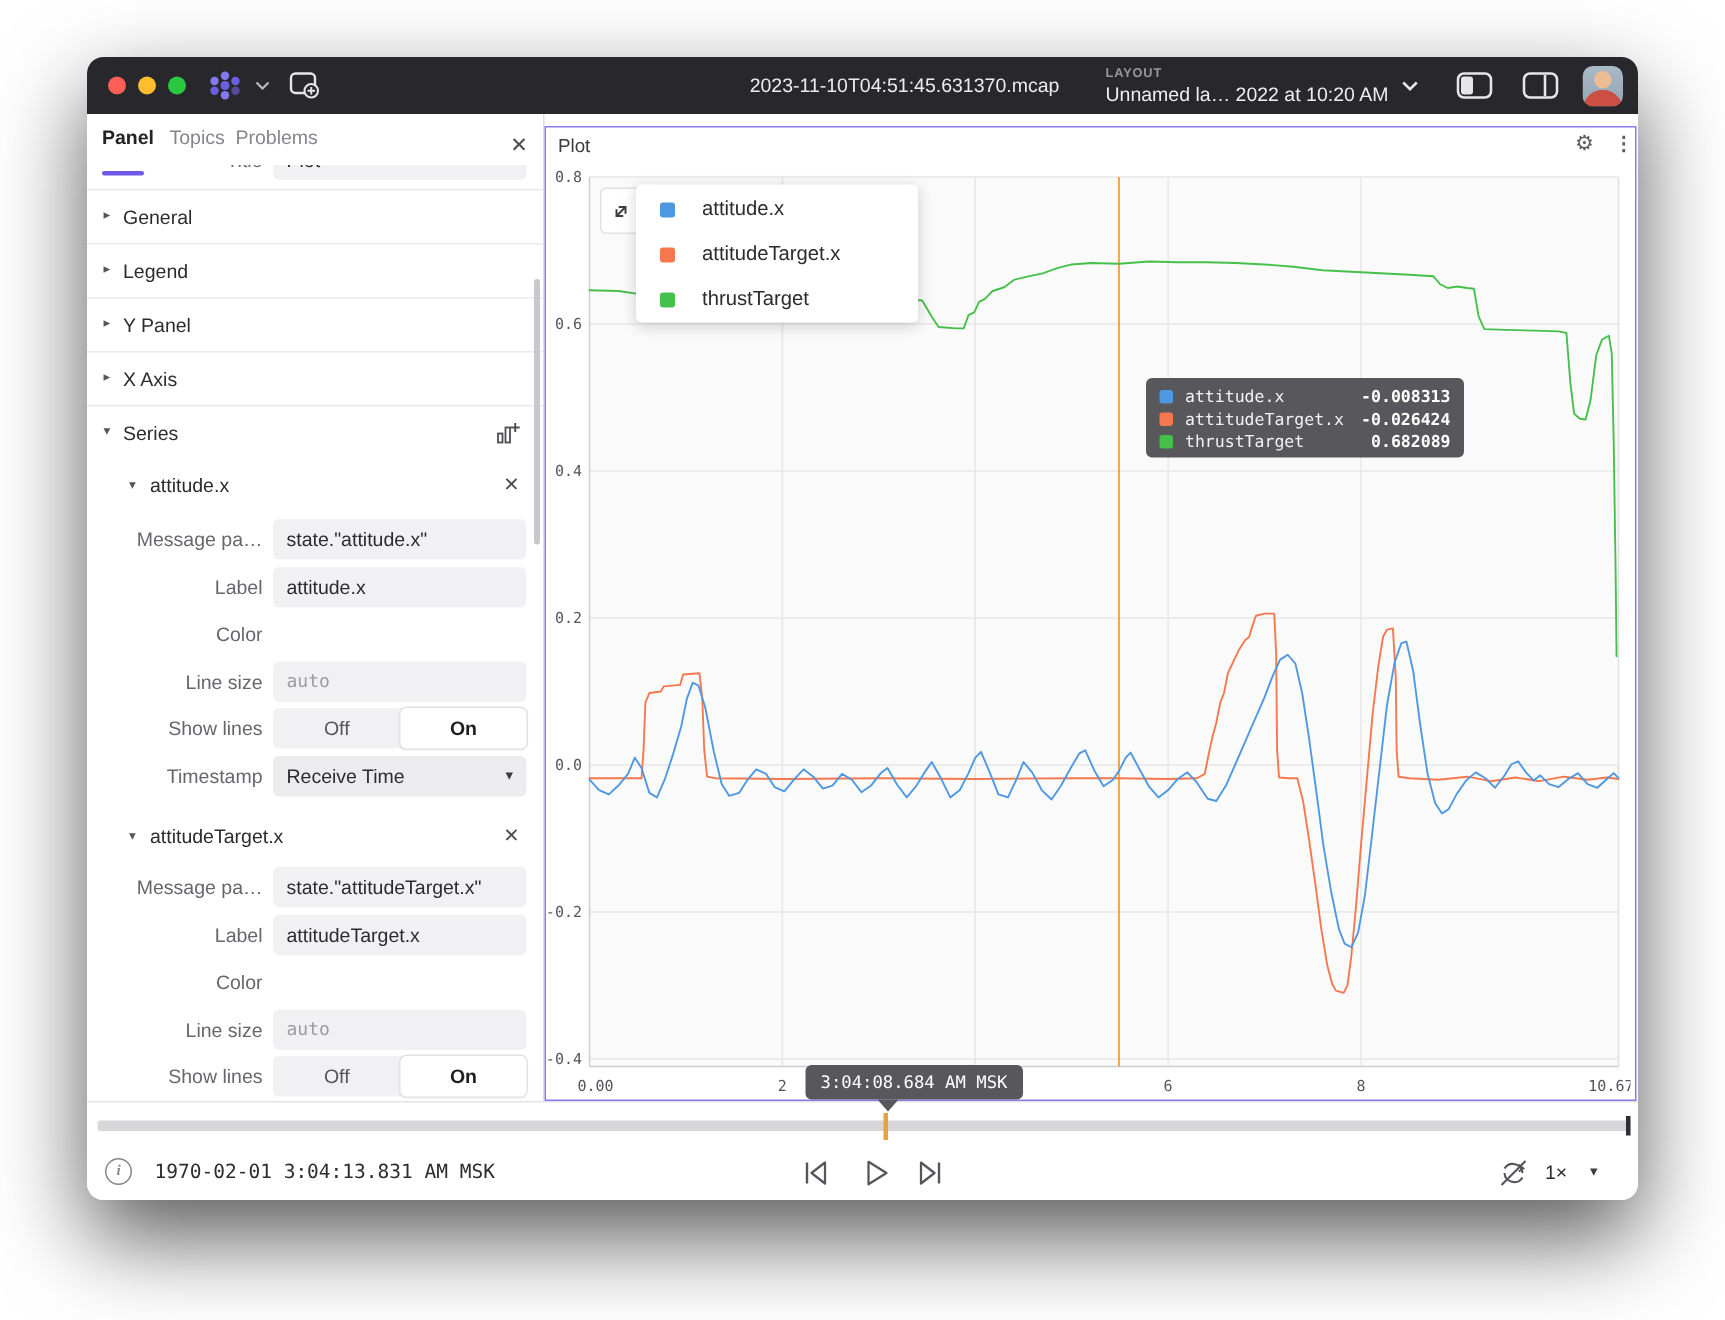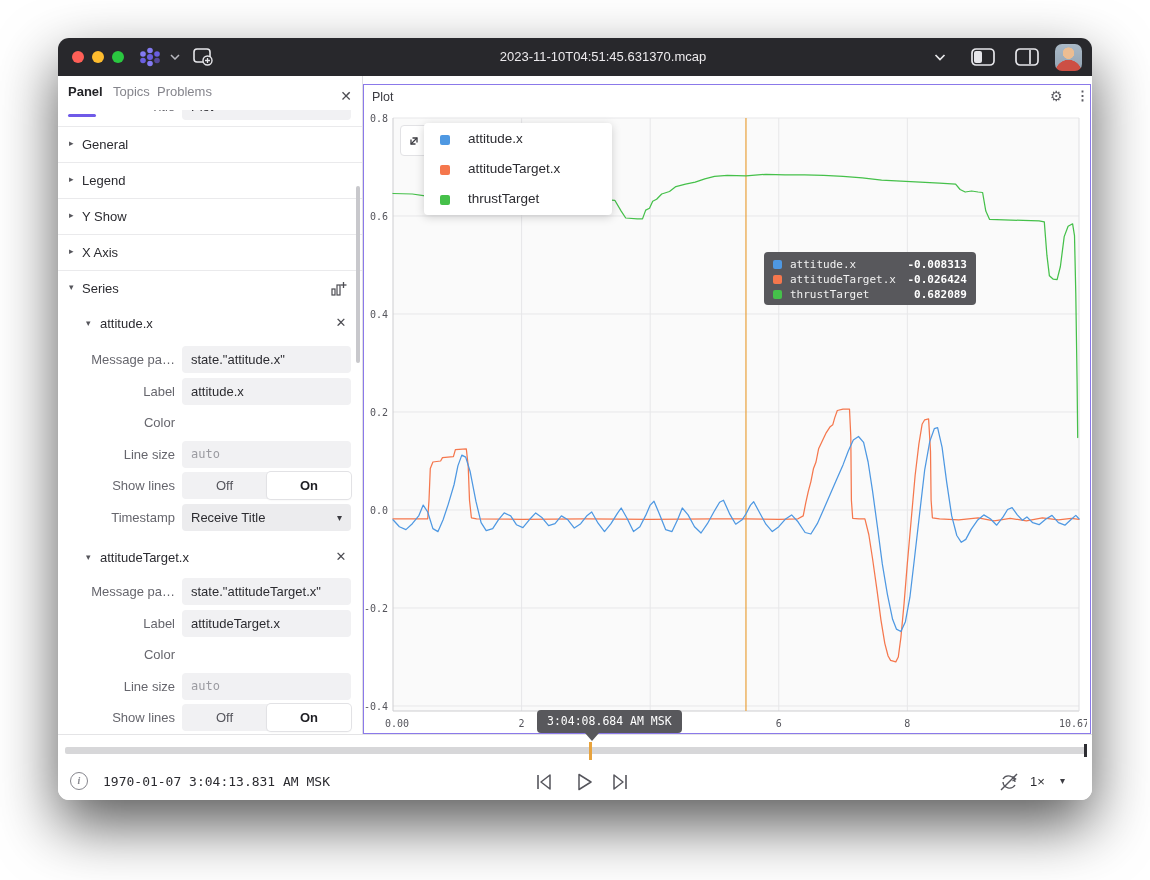--- a/index.html
+++ b/index.html
@@ -125,20 +125,24 @@
       <svg class="tb-chev" width="10" height="6">
         <polyline points="1,1 5,5 9,1" fill="none" stroke="#b9b9c0" stroke-width="1.5"></polyline>
       </svg>
       <svg class="addpanel" width="22" height="20">
         <rect x="2" y="2" width="16" height="13" rx="3" fill="none" stroke="#e6e6ea" stroke-width="1.6"></rect>
         <circle cx="15.5" cy="13.5" r="4.5" fill="#28282c" stroke="#e6e6ea" stroke-width="1.4"></circle>
         <line x1="13" y1="13.5" x2="18" y2="13.5" stroke="#e6e6ea" stroke-width="1.3"></line>
         <line x1="15.5" y1="11" x2="15.5" y2="16" stroke="#e6e6ea" stroke-width="1.3"></line>
       </svg>
       <div class="tb-title">2023-11-10T04:51:45.631370.mcap</div>
+      <div class="layout-block">
+        <div class="layout-eyebrow">LAYOUT</div>
+        <div class="layout-name">Unnamed la… 2022 at 10:20 AM</div>
+      </div>
       <svg class="layout-chev" width="12" height="7">
         <polyline points="1.5,1 6,5.5 10.5,1" fill="none" stroke="#e8e8ea" stroke-width="1.7"></polyline>
       </svg>
       <svg class="paneltoggle" style="left:912px" width="26" height="20">
         <rect x="2" y="2" width="22" height="16" rx="4" fill="none" stroke="#e6e6ea" stroke-width="1.7"></rect>
         <rect x="4" y="4" width="8" height="12" rx="2" fill="#e6e6ea"></rect>
       </svg>
       <svg class="paneltoggle" style="left:956px" width="26" height="20">
         <rect x="2" y="2" width="22" height="16" rx="4" fill="none" stroke="#e6e6ea" stroke-width="1.7"></rect>
         <line x1="16" y1="3" x2="16" y2="17" stroke="#e6e6ea" stroke-width="1.7"></line>
@@ -165,21 +169,21 @@
       <div class="sec-row" style="top:50px">
         <span class="sec-tri">▸</span>
         <span class="sec-label">General</span>
       </div>
       <div class="sec-row" style="top:86px">
         <span class="sec-tri">▸</span>
         <span class="sec-label">Legend</span>
       </div>
       <div class="sec-row" style="top:122px">
         <span class="sec-tri">▸</span>
-        <span class="sec-label">Y Show</span>
+        <span class="sec-label">Y Panel</span>
       </div>
       <div class="sec-row" style="top:158px">
         <span class="sec-tri">▸</span>
         <span class="sec-label">X Axis</span>
       </div>
       <div class="sec-row" style="top:194px">
         <span class="sec-tri">▾</span>
         <span class="sec-label">Series</span>
         <svg class="addseries" width="18" height="18">
           <rect x="2" y="9" width="3" height="6" fill="none" stroke="#4c4c52" stroke-width="1.2"></rect>
@@ -212,21 +216,21 @@
       <div class="frow" style="top:396px">
         <div class="flabel">Show lines</div>
         <div class="seg">
           <div class="seg-off">Off</div>
           <div class="seg-on">On</div>
         </div>
       </div>
       <div class="frow" style="top:427.5px">
         <div class="flabel">Timestamp</div>
         <div class="finput fselect" style="background:#ececee">
-          <span>Receive Title</span>
+          <span>Receive Time</span>
           <span class="caret">▾</span>
         </div>
       </div>
 
       <div class="series-hdr" style="top:465px">
         <span class="series-tri">▾</span>
         <span class="series-name">attitudeTarget.x</span>
         <span class="hdr-x">✕</span>
       </div>
       <div class="frow" style="top:502px">
@@ -338,21 +342,21 @@
     </div>
 
     <div class="hover-tip">3:04:08.684 AM MSK</div>
     <div class="hover-caret"></div>
 
     <div class="playbar">
       <div class="scrub-track"></div>
       <div class="scrub-hover-tick"></div>
       <div class="scrub-end-tick"></div>
       <div class="pb-info">i</div>
-      <div class="pb-time">1970-01-07 3:04:13.831 AM MSK</div>
+      <div class="pb-time">1970-02-01 3:04:13.831 AM MSK</div>
       <svg class="pb-btn" style="left:474px" width="24" height="24">
         <line x1="6" y1="5" x2="6" y2="19" stroke="#55555c" stroke-width="1.6"></line>
         <polygon points="18,5 9,12 18,19" fill="none" stroke="#55555c" stroke-width="1.5" stroke-linejoin="round"></polygon>
       </svg>
       <svg class="pb-btn" style="left:514px" width="24" height="24">
         <polygon points="7,4.5 19,12 7,19.5" fill="none" stroke="#55555c" stroke-width="1.5" stroke-linejoin="round"></polygon>
       </svg>
       <svg class="pb-btn" style="left:550px" width="24" height="24">
         <polygon points="6,5 15,12 6,19" fill="none" stroke="#55555c" stroke-width="1.5" stroke-linejoin="round"></polygon>
         <line x1="18" y1="5" x2="18" y2="19" stroke="#55555c" stroke-width="1.6"></line>

